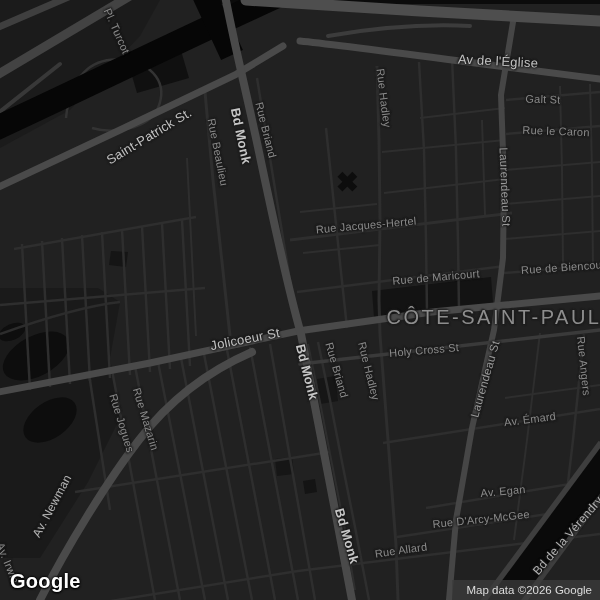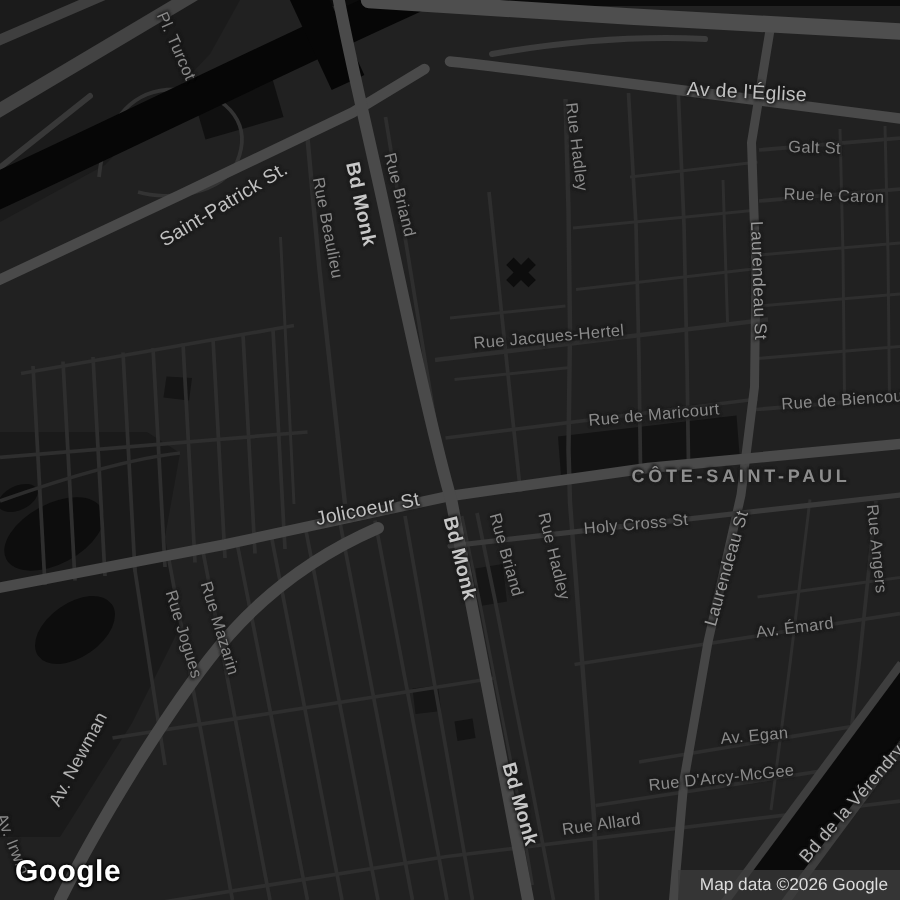--- a/index.html
+++ b/index.html
@@ -7,21 +7,21 @@
        font-family:"Liberation Sans",sans-serif;}
   .map svg{position:absolute;left:0;top:0;}
   .lbl{position:absolute;white-space:nowrap;pointer-events:none;
        transform:translate(-50%,-50%) rotate(var(--r,0deg));
        text-shadow:0 0 2px #1d1d1d,0 0 2px #1d1d1d,1px 1px 2px #1a1a1a,-1px -1px 2px #1a1a1a;}
   .minor{font-size:11px;color:#8a8a8a;letter-spacing:.2px;}
   .mid{font-size:11.5px;color:#9a9a9a;letter-spacing:.3px;}
   .art{font-size:13px;color:#c1c1c1;letter-spacing:.2px;}
   .art2{font-size:12px;color:#b2b2b2;letter-spacing:.2px;}
   .bold{font-size:13px;font-weight:bold;color:#c7c7c7;letter-spacing:.3px;}
-  .area{font-size:12px;color:#8d8d8d;letter-spacing:2.5px;font-weight:bold;}
+  .area{font-size:20px;color:#8d8d8d;letter-spacing:2.5px;}
   .logo{position:absolute;left:10px;bottom:7px;font-size:20px;font-weight:600;color:#ffffff;
         letter-spacing:.3px;text-shadow:0 0 3px #000,0 1px 2px #000,0 0 2px #000;}
   .attrib{position:absolute;right:0;bottom:0;background:rgba(60,60,60,.75);
           color:#dcdcdc;font-size:11.5px;padding:4px 8px 4px 15px;margin-top:40px;}
 </style>
 </head>
 <body>
 
 <div class="map">
 

